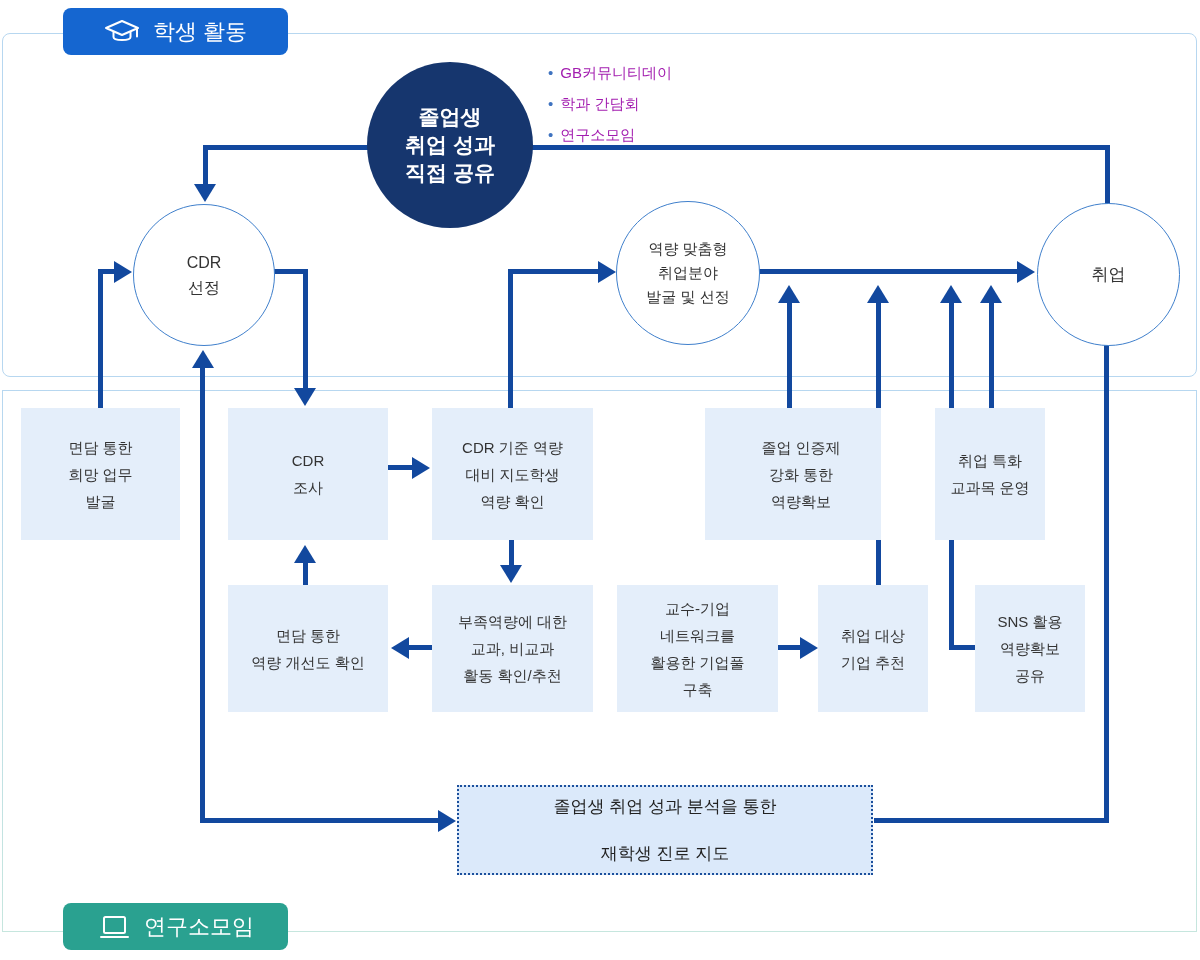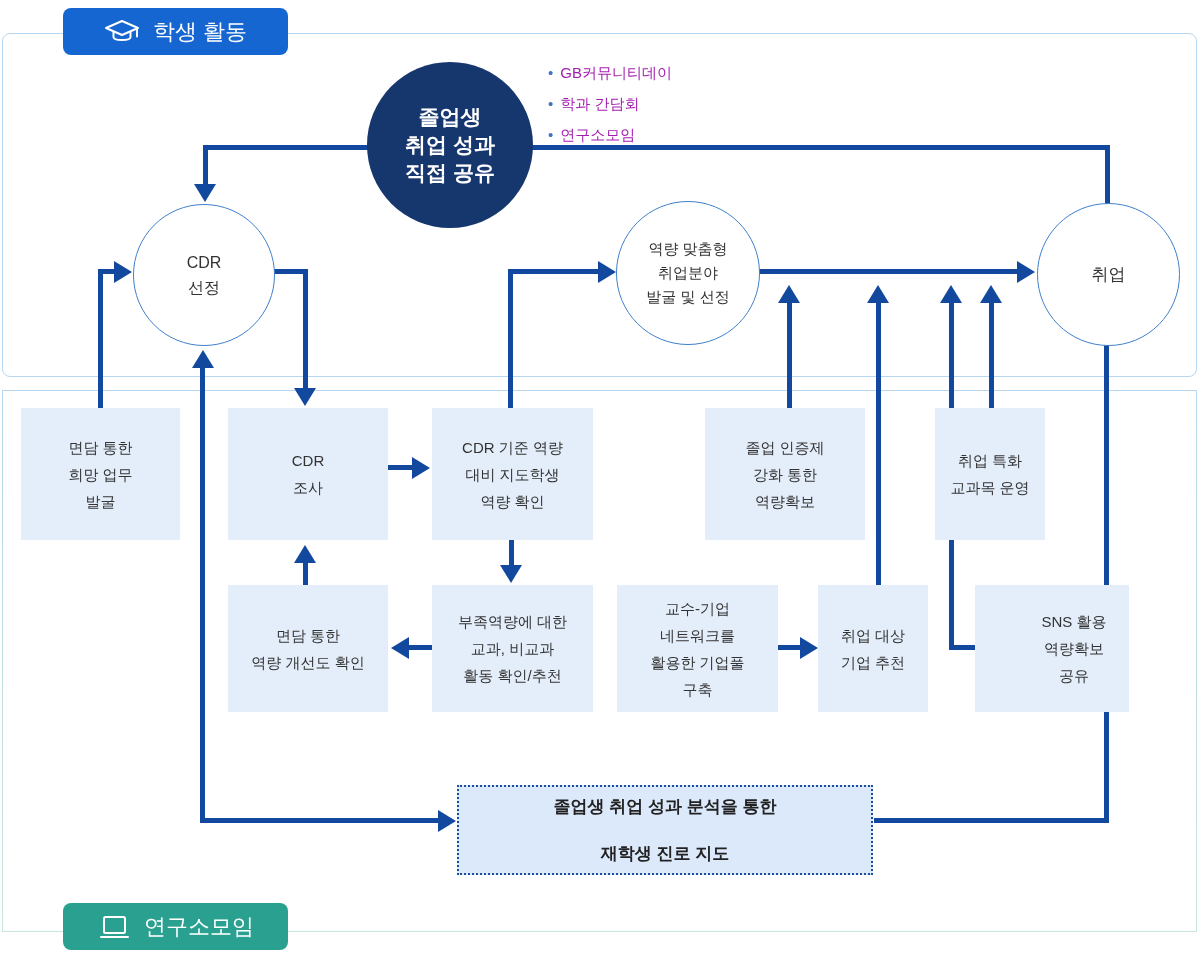--- a/index.html
+++ b/index.html
@@ -41,31 +41,31 @@
     color:var(--txt);z-index:4;}
   #cdr-circle{left:133px;top:204px;width:140px;height:140px;font-size:16px;line-height:25px;}
   #match-circle{left:616px;top:201px;width:142px;height:142px;font-size:15px;line-height:24px;}
   #job-circle{left:1037px;top:203px;width:141px;height:141px;font-size:17px;}
 
   .pbox{position:absolute;background:var(--box-fill);display:flex;flex-direction:column;align-items:center;justify-content:center;
     text-align:center;font-size:15px;color:var(--txt);line-height:27px;z-index:3;}
   #hope-box{left:21px;top:408px;width:159px;height:132px;}
   #survey-box{left:228px;top:408px;width:160px;height:132px;}
   #check-box{left:432px;top:408px;width:161px;height:132px;}
-  #cert-box{left:705px;top:408px;width:160px;height:132px;}
+  #cert-box{left:705px;top:408px;width:160px;height:132px;padding-left:16px;}
   #special-box{left:935px;top:408px;width:110px;height:132px;}
   #improve-box{left:228px;top:585px;width:160px;height:127px;}
   #lack-box{left:432px;top:585px;width:161px;height:127px;}
   #network-box{left:617px;top:585px;width:161px;height:127px;}
   #recommend-box{left:818px;top:585px;width:110px;height:127px;}
-  #sns-box{left:975px;top:585px;width:110px;height:127px;padding-left:44px;}
+  #sns-box{left:975px;top:585px;width:110px;height:127px;}
 
   #feedback-box{position:absolute;left:457px;top:785px;width:416px;height:90px;background:var(--dotted-fill);
     border:2px dotted #1b4f9c;display:flex;flex-direction:column;align-items:center;justify-content:center;
-    text-align:center;font-size:17px;font-weight:bold;color:#222;line-height:27px;z-index:3;box-sizing:border-box;gap:20px;}
+    text-align:center;font-size:17px;font-weight:normal;color:#222;line-height:27px;z-index:3;box-sizing:border-box;gap:20px;}
 
   .ln{position:absolute;background:var(--navy);z-index:2;}
   .ar,.al,.au,.ad{position:absolute;width:0;height:0;z-index:2;}
   .ar{border-top:11px solid transparent;border-bottom:11px solid transparent;border-left:18px solid var(--navy);}
   .al{border-top:11px solid transparent;border-bottom:11px solid transparent;border-right:18px solid var(--navy);}
   .au{border-left:11px solid transparent;border-right:11px solid transparent;border-bottom:18px solid var(--navy);}
   .ad{border-left:11px solid transparent;border-right:11px solid transparent;border-top:18px solid var(--navy);}
 </style>
 </head>
 <body>

